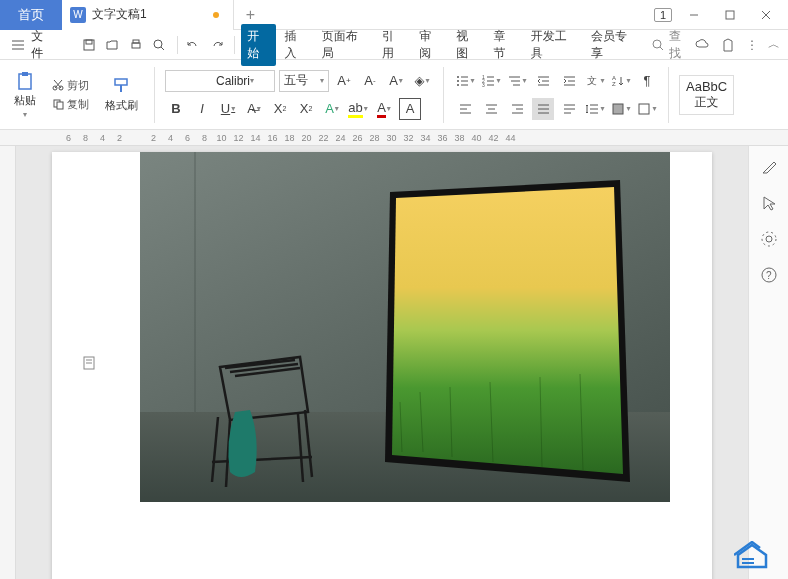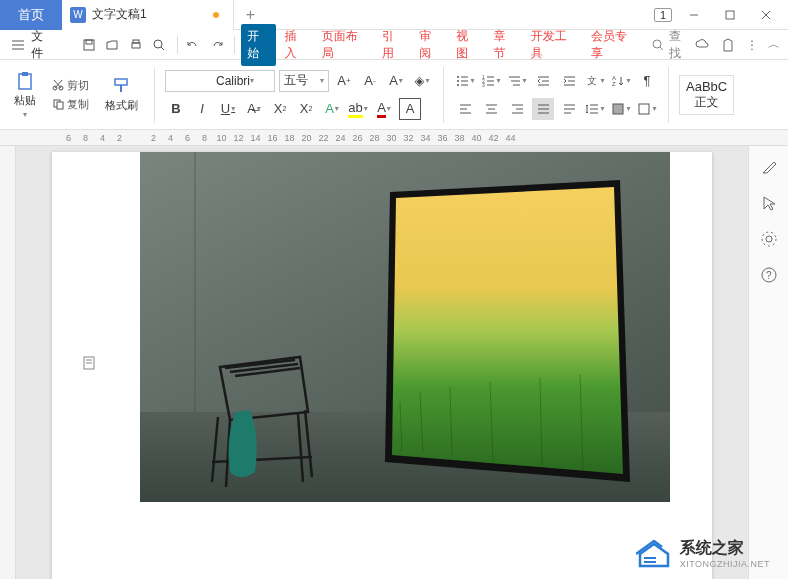--- a/index.html
+++ b/index.html
@@ -15,21 +15,21 @@
 .titlebar-right { margin-left: auto; display: flex; align-items: center; gap: 8px; padding-right: 8px; }
 .tab-count { border: 1px solid #999; padding: 0 5px; font-size: 11px; border-radius: 2px; }
 .login-btn { background: #e85d5d; color: #fff; padding: 3px 8px; border-radius: 10px; display: flex; align-items: center; gap: 4px; font-size: 12px; }
 .login-btn .avatar { width: 14px; height: 14px; background: #c44; border-radius: 50%; display: inline-block; }
 .win-btn { width: 28px; height: 28px; display: flex; align-items: center; justify-content: center; color: #666; }
 
 
 .menubar { height: 30px; display: flex; align-items: center; padding: 0 8px; gap: 2px; border-bottom: 1px solid #e0e0e0; }
 .menu-icon { width: 20px; height: 20px; display: flex; align-items: center; justify-content: center; color: #555; margin-right: 2px; }
 .menu-sep { width: 1px; height: 18px; background: #ddd; margin: 0 4px; }
-.ribbon-tab { padding: 4px 6px; font-size: 12px; color: #ef4444; }
+.ribbon-tab { padding: 4px 6px; font-size: 12px; color: #404040; }
 .ribbon-tab.active { background: #0369a1; color: #fff; border-radius: 2px; }
 .search-box { display: flex; align-items: center; gap: 4px; color: #888; margin-left: 6px; }
 .menubar-right { margin-left: auto; display: flex; gap: 10px; align-items: center; color: #666; }
 
 
 .toolbar { height: 70px; display: flex; padding: 4px 8px; gap: 6px; border-bottom: 1px solid #e0e0e0; align-items: center; }
 .tb-group { display: flex; flex-direction: column; gap: 2px; }
 .tb-btn-lg { display: flex; flex-direction: column; align-items: center; gap: 2px; padding: 2px 6px; }
 .tb-btn-lg .ico { width: 20px; height: 20px; display: flex; align-items: center; justify-content: center; }
 .tb-btn-sm { display: flex; align-items: center; gap: 3px; padding: 1px 4px; font-size: 11px; color: #555; }
@@ -488,17 +488,13 @@
   </div>
 </div>
 
 <div class="watermark">
   <svg class="logo" viewBox="0 0 36 28">
     <path d="M4 14 L18 4 L32 14 L32 26 L4 26 Z" fill="none" stroke="#2a7dd4" stroke-width="2.5"></path>
     <line x1="8" y1="18" x2="20" y2="18" stroke="#2a7dd4" stroke-width="2"></line>
     <line x1="8" y1="22" x2="20" y2="22" stroke="#2a7dd4" stroke-width="2"></line>
     <path d="M0 14 L18 1 L26 7" fill="none" stroke="#2a7dd4" stroke-width="2.5"></path>
   </svg>
-  <div>
-    <div class="txt">系统之家</div>
-    <div class="sub">XITONGZHIJIA.NET</div>
-  </div>
 </div>
 
 </body></html>

